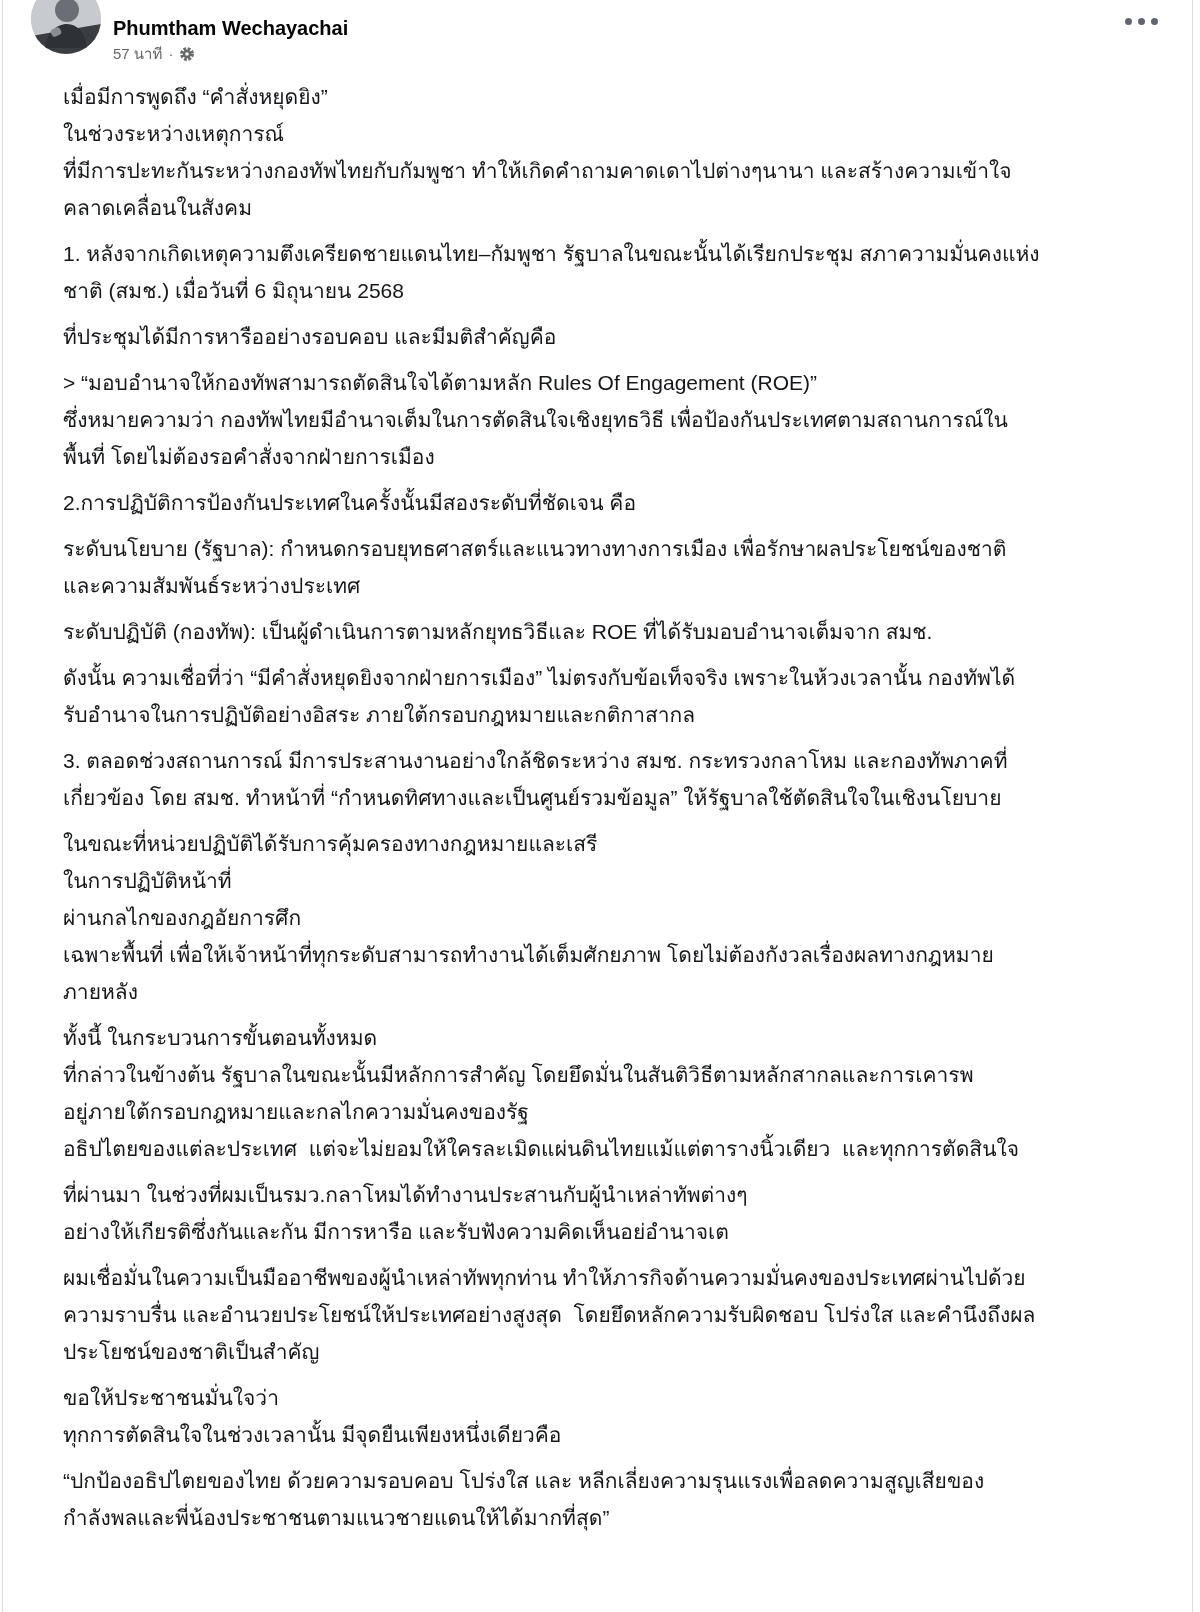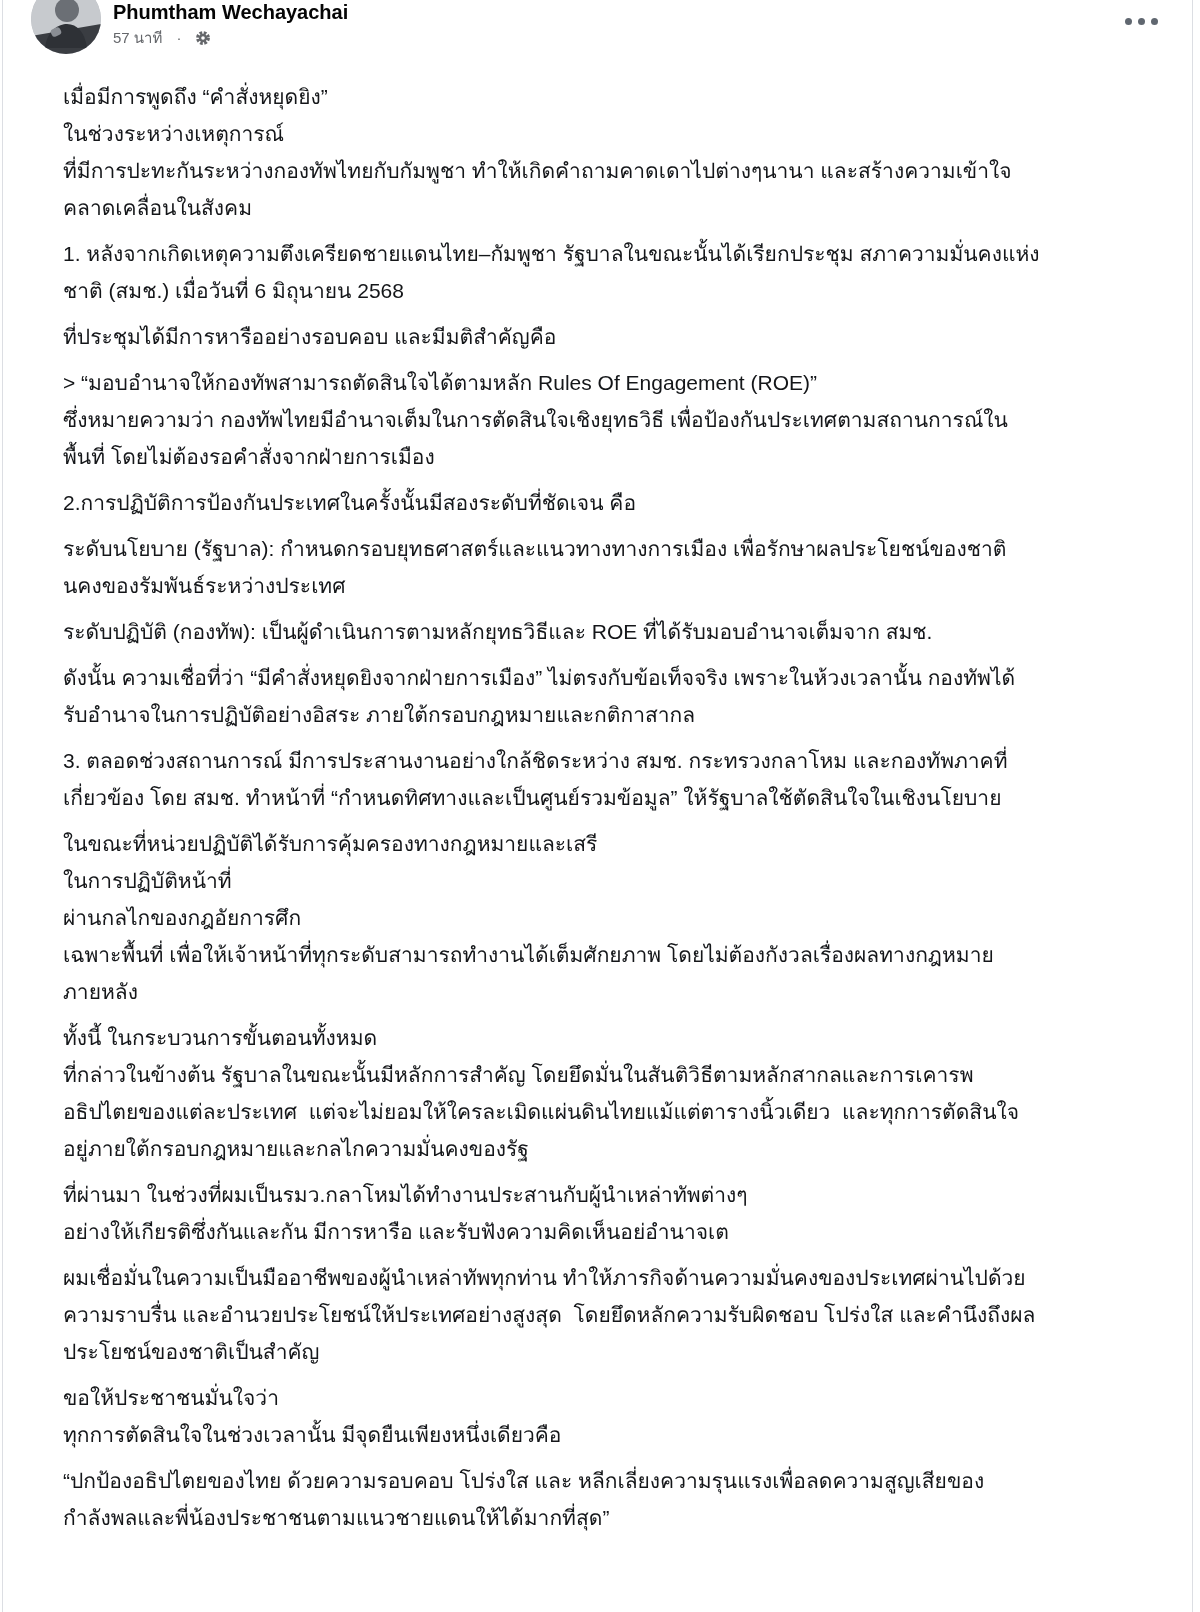--- a/index.html
+++ b/index.html
@@ -29,35 +29,35 @@
     left: 0; top: -16px;
     width: 70px; height: 70px;
     border-radius: 50%;
     overflow: hidden;
     background: #b9bcc2;
     cursor: pointer;
   }
   .avatar svg { display: block; width: 100%; height: 100%; }
   .header-text {
     position: absolute;
-    left: 82px; top: 0;
+    left: 82px; top: 16px;
   }
   .author {
     display: block;
     font-size: 20px;
     line-height: 24px;
     font-weight: 700;
     color: #050505;
     text-decoration: none;
     cursor: pointer;
   }
   .meta {
     display: flex;
     align-items: center;
-    gap: 14px;
+    gap: 6px;
     margin-top: 5px;
     font-size: 15px;
     line-height: 18px;
     color: #65676b;
   }
   .meta .gear-wrap { display: inline-flex; align-items: center; }
   .menu-button {
     position: absolute;
     right: 2px; top: 14px;
     display: flex;
@@ -140,21 +140,21 @@
       <div class="para">
         <div class="line">&gt; “มอบอำนาจให้กองทัพสามารถตัดสินใจได้ตามหลัก Rules Of Engagement (ROE)”</div>
         <div class="line">ซึ่งหมายความว่า กองทัพไทยมีอำนาจเต็มในการตัดสินใจเชิงยุทธวิธี เพื่อป้องกันประเทศตามสถานการณ์ใน</div>
         <div class="line">พื้นที่ โดยไม่ต้องรอคำสั่งจากฝ่ายการเมือง</div>
       </div>
       <div class="para">
         <div class="line">2.การปฏิบัติการป้องกันประเทศในครั้งนั้นมีสองระดับที่ชัดเจน คือ</div>
       </div>
       <div class="para">
         <div class="line">ระดับนโยบาย (รัฐบาล): กำหนดกรอบยุทธศาสตร์และแนวทางทางการเมือง เพื่อรักษาผลประโยชน์ของชาติ</div>
-        <div class="line">นคงของรัมพันธ์ระหว่างประเทศ</div>
+        <div class="line">และความสัมพันธ์ระหว่างประเทศ</div>
       </div>
       <div class="para">
         <div class="line">ระดับปฏิบัติ (กองทัพ): เป็นผู้ดำเนินการตามหลักยุทธวิธีและ ROE ที่ได้รับมอบอำนาจเต็มจาก สมช.</div>
       </div>
       <div class="para">
         <div class="line">ดังนั้น ความเชื่อที่ว่า “มีคำสั่งหยุดยิงจากฝ่ายการเมือง” ไม่ตรงกับข้อเท็จจริง เพราะในห้วงเวลานั้น กองทัพได้</div>
         <div class="line">รับอำนาจในการปฏิบัติอย่างอิสระ ภายใต้กรอบกฎหมายและกติกาสากล</div>
       </div>
       <div class="para">
         <div class="line">3. ตลอดช่วงสถานการณ์ มีการประสานงานอย่างใกล้ชิดระหว่าง สมช. กระทรวงกลาโหม และกองทัพภาคที่</div>
@@ -163,22 +163,22 @@
       <div class="para">
         <div class="line">ในขณะที่หน่วยปฏิบัติได้รับการคุ้มครองทางกฎหมายและเสรี</div>
         <div class="line">ในการปฏิบัติหน้าที่</div>
         <div class="line">ผ่านกลไกของกฎอัยการศึก</div>
         <div class="line">เฉพาะพื้นที่ เพื่อให้เจ้าหน้าที่ทุกระดับสามารถทำงานได้เต็มศักยภาพ โดยไม่ต้องกังวลเรื่องผลทางกฎหมาย</div>
         <div class="line">ภายหลัง</div>
       </div>
       <div class="para">
         <div class="line">ทั้งนี้ ในกระบวนการขั้นตอนทั้งหมด</div>
         <div class="line">ที่กล่าวในข้างต้น รัฐบาลในขณะนั้นมีหลักการสำคัญ โดยยึดมั่นในสันติวิธีตามหลักสากลและการเคารพ</div>
+        <div class="line">อยู่ภายใต้กรอบกฎหมายและกลไกความมั่นคงของรัฐ</div>
         <div class="line">อธิปไตยของแต่ละประเทศ  แต่จะไม่ยอมให้ใครละเมิดแผ่นดินไทยแม้แต่ตารางนิ้วเดียว  และทุกการตัดสินใจ</div>
-        <div class="line">อยู่ภายใต้กรอบกฎหมายและกลไกความมั่นคงของรัฐ</div>
       </div>
       <div class="para">
         <div class="line">ที่ผ่านมา ในช่วงที่ผมเป็นรมว.กลาโหมได้ทำงานประสานกับผู้นำเหล่าทัพต่างๆ</div>
         <div class="line">อย่างให้เกียรติซึ่งกันและกัน มีการหารือ และรับฟังความคิดเห็นอย่อำนาจเต</div>
       </div>
       <div class="para">
         <div class="line">ผมเชื่อมั่นในความเป็นมืออาชีพของผู้นำเหล่าทัพทุกท่าน ทำให้ภารกิจด้านความมั่นคงของประเทศผ่านไปด้วย</div>
         <div class="line">ความราบรื่น และอำนวยประโยชน์ให้ประเทศอย่างสูงสุด  โดยยึดหลักความรับผิดชอบ โปร่งใส และคำนึงถึงผล</div>
         <div class="line">ประโยชน์ของชาติเป็นสำคัญ</div>
       </div>

